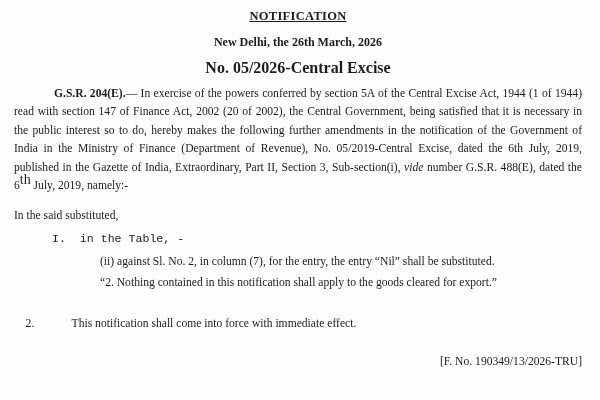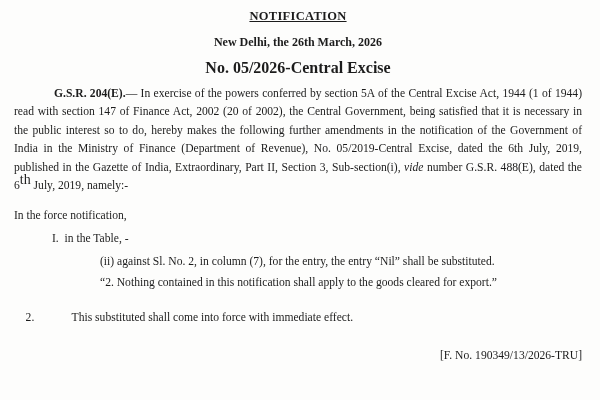--- a/index.html
+++ b/index.html
@@ -41,23 +41,23 @@
     margin: 0 0 13px 0;
     text-align: justify;
     text-indent: 40px;
     line-height: 18.4px;
     font-size: 11.6px;
   }
   .opening-para i { }
   .opening-para sup { font-size: 14px; line-height: 0; }
 
   .intro-line   { margin: 0 0 8px 0; }
-  .clause-lvl1  { padding-left: 38px;  margin: 0 0 8px 0; }
+  .clause-lvl1  { padding-left: 38px;  margin: 0 0 8px 0; font-family: Liberation Mono, monospace; }
   .clause-lvl2  { padding-left: 86px;  margin: 0 0 6px 0; }
-  .inserted-q   { padding-left: 86px;  margin: 0 0 5px 0; }
+  .inserted-q   { padding-left: 86px;  margin: 0 0 11px 0; }
   .clause-two   { margin: 0 0 8px 0; }
   .clause-two .num {
     display: inline-block;
     width: 46px;
   }
   .right-line   { text-align: right; margin: 0 0 9px 0; }
 </style>
 </head>
 <body>
 
@@ -66,29 +66,29 @@
   <div class="doc-title center bold line">NOTIFICATION</div>
 
   <div class="doc-dateline center line">New Delhi, the 26th March, 2026</div>
 
   <div class="doc-number center bold line">No. 05/2026-Central Excise</div>
 
   <p class="opening-para">
     <b>G.S.R. 204(E).</b><span>— In exercise of the powers conferred by section 5A of the Central Excise Act, 1944 (1 of 1944) read with section 147 of Finance Act, 2002 (20 of 2002), the Central Government, being satisfied that it is necessary in the public interest so to do, hereby makes the following further amendments in the notification of the Government of India in the Ministry of Finance (Department of Revenue), No. 05/2019-Central Excise, dated the 6th July, 2019, published in the Gazette of India, Extraordinary, Part II, Section 3, Sub-section(i), </span><i>vide</i><span> number G.S.R. 488(E), dated the 6</span><sup>th</sup><span> July, 2019, namely:-</span>
   </p>
 
-  <div class="intro-line line">In the force notification,</div>
+  <div class="intro-line line">In the said substituted,</div>
 
   <div class="clause-lvl1 line">I.  in the Table, -</div>
 
 
   <div class="clause-lvl2 line">(ii) against Sl. No. 2, in column (7), for the entry, the entry “Nil” shall be substituted.</div>
 
 
   <div class="inserted-q line">“2. Nothing contained in this notification shall apply to the goods cleared for export.”</div>
 
   <div class="clause-two line">
-    <span class="num">2.</span><span>This substituted shall come into force with immediate effect.</span>
+    <span class="num">2.</span><span>This notification shall come into force with immediate effect.</span>
   </div>
 
   <div class="right-line line">[F. No. 190349/13/2026-TRU]</div>
 
 </div>
 
 </body></html>

